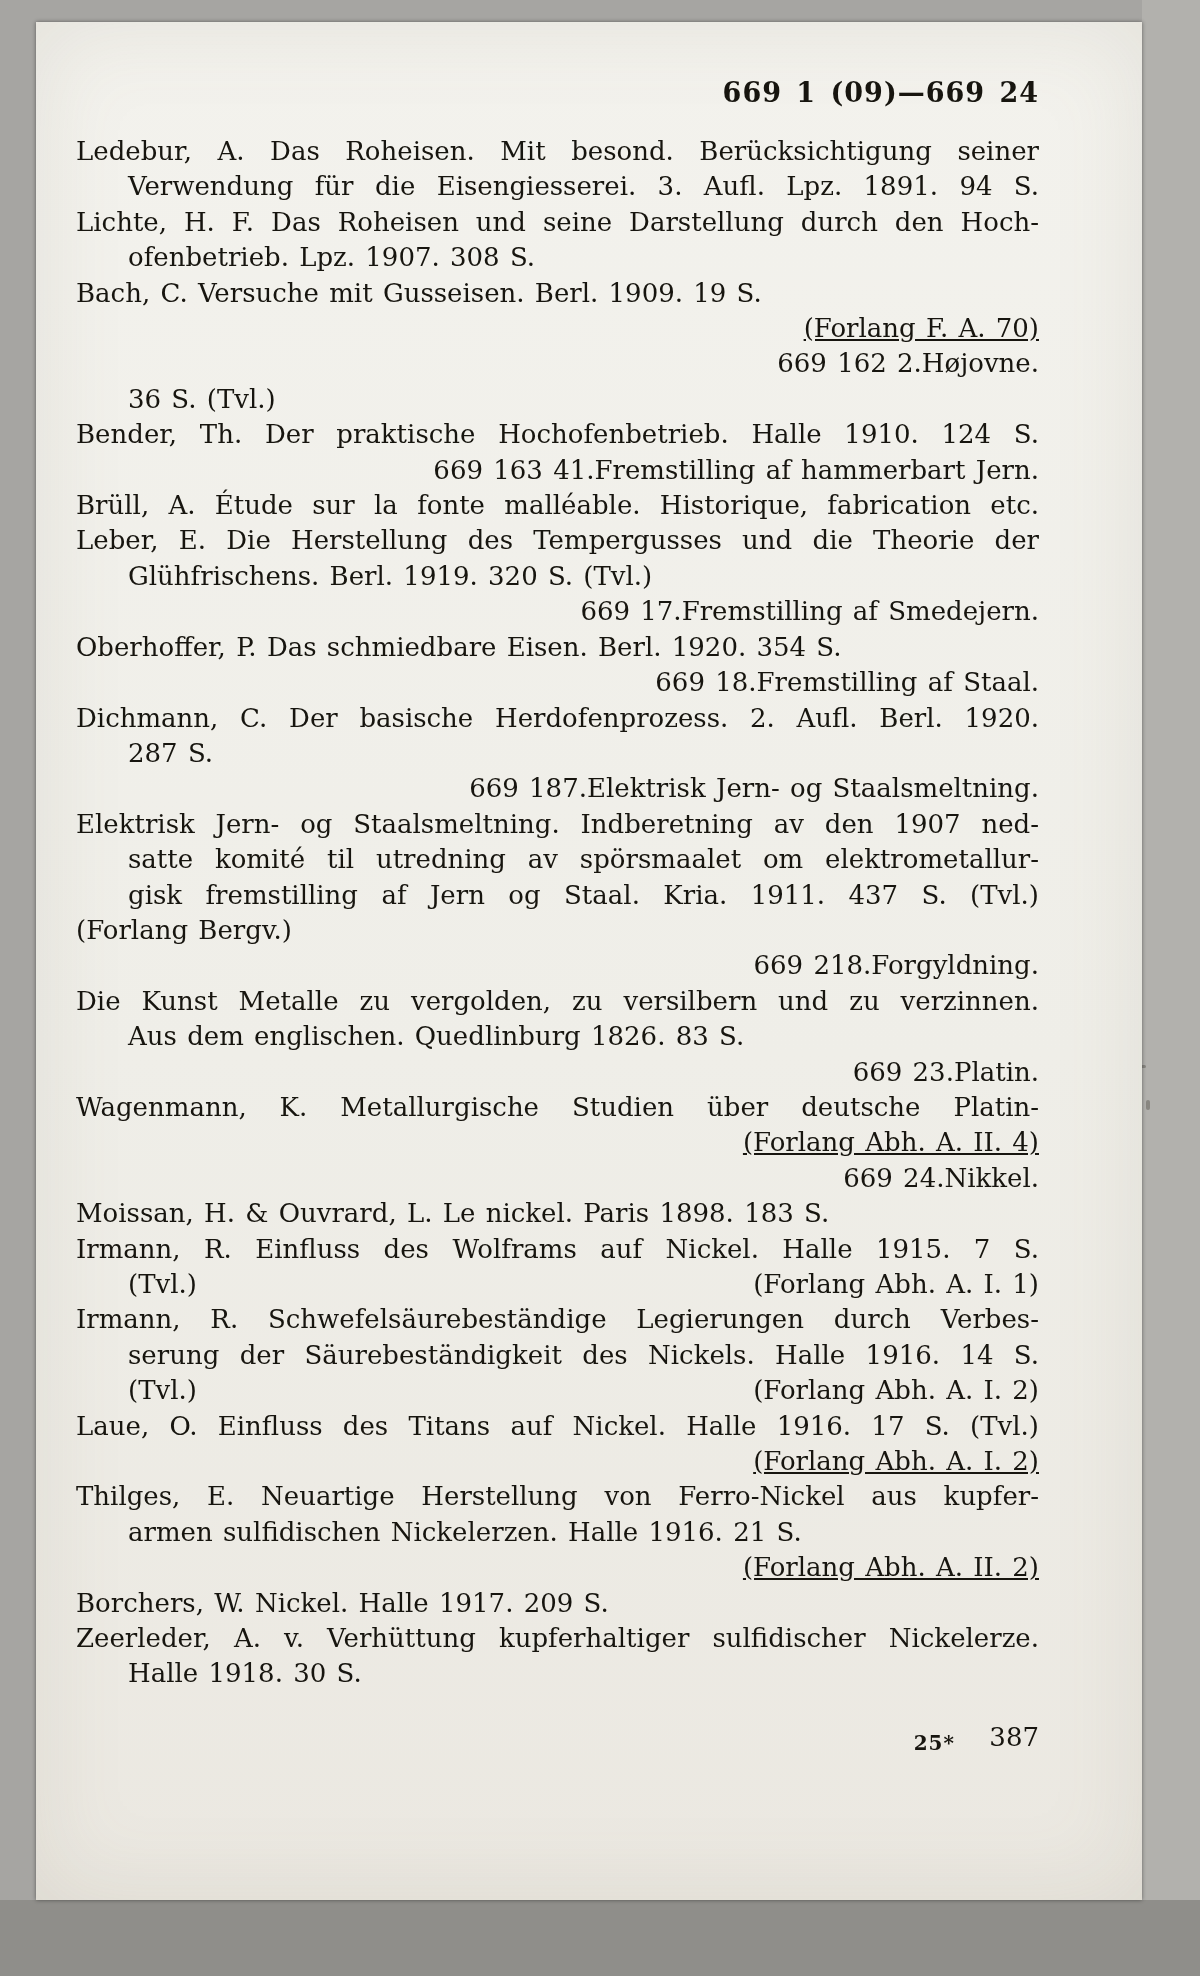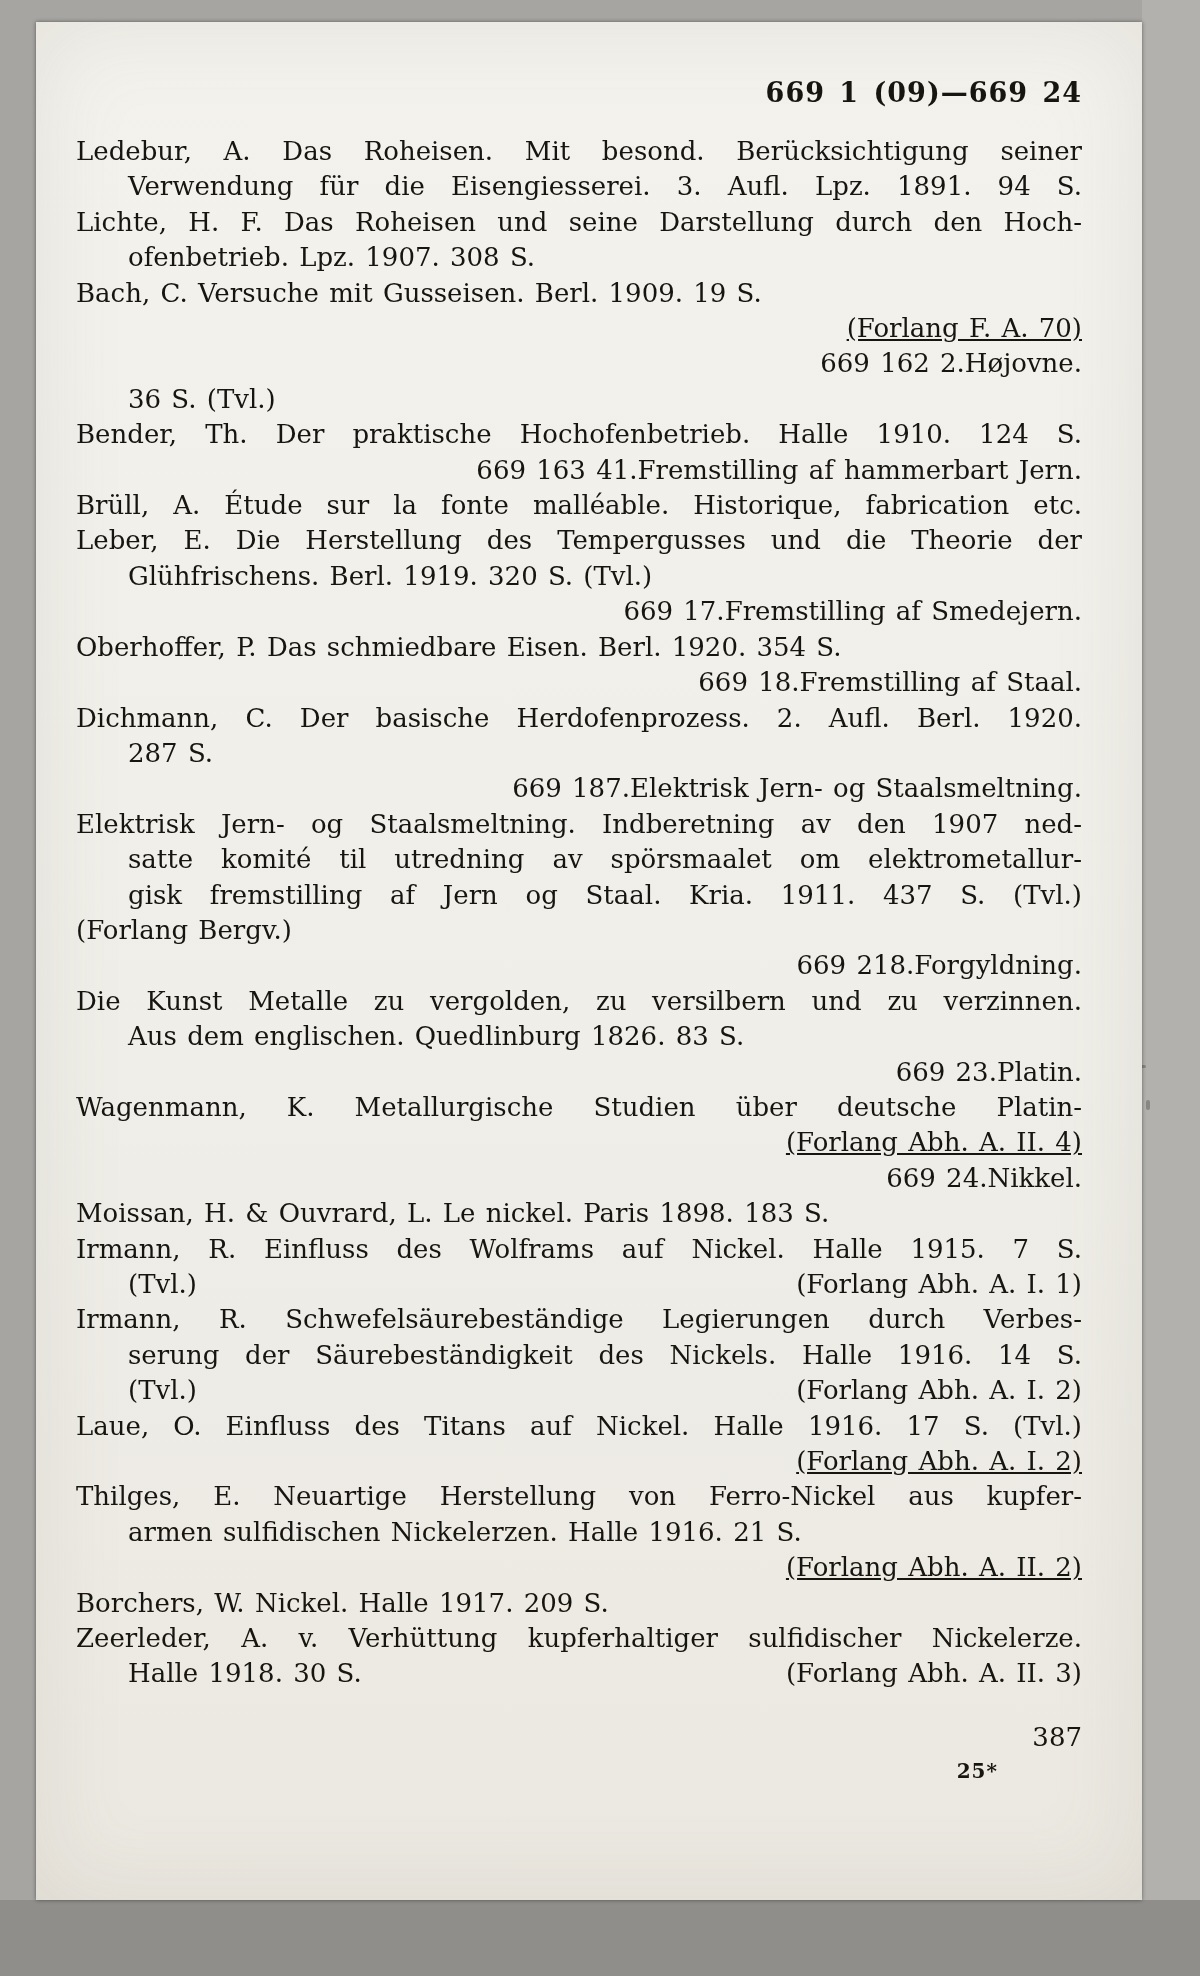--- a/index.html
+++ b/index.html
@@ -8,39 +8,39 @@
     background:#a6a5a2;
     font-family:"DejaVu Serif","Liberation Serif",serif;
     color:#17150f;
   }
   .scan-right{position:absolute;top:0;right:0;bottom:76px;width:58px;background:#b2b1ad;}
   .scan-bottom{position:absolute;left:0;right:0;bottom:0;height:76px;background:#8f8e8a;}
   .page{
     position:absolute;left:36px;top:22px;right:58px;bottom:76px;
     background:linear-gradient(180deg,#f3f2ed 0%,#efeee8 55%,#ebe8e1 100%);
     box-shadow:0 0 4px rgba(0,0,0,.45), inset 0 0 90px rgba(125,116,92,.13);
-    padding:54px 60px 0 40px;box-sizing:border-box;
+    padding:54px 103px 0 40px;box-sizing:border-box;
   }
   .hdr{
     font-weight:bold;text-align:right;font-size:27px;line-height:34px;
     margin-bottom:24px;letter-spacing:1px;word-spacing:4px;
   }
   .lines{}
   .line{
     font-size:26px;line-height:35.4px;
     text-align:justify;text-align-last:left;word-spacing:2px;
   }
   .line.ind{padding-left:52px;}
   .line.j{text-align-last:justify;}
   .line.right{text-align:right;text-align-last:right;text-decoration:underline;}
   .line.section{display:flex;justify-content:flex-end;font-weight:bold;}
   .line.split{display:flex;justify-content:space-between;}
   .b{font-weight:normal;}
   .footer{position:relative;margin-top:28px;font-size:26px;line-height:34px;text-align:right;}
-  .sig{position:absolute;right:84px;top:6px;font-size:20px;font-weight:bold;letter-spacing:1px;margin-top:28px;}
+  .sig{position:absolute;right:84px;top:6px;font-size:20px;font-weight:bold;letter-spacing:1px;}
   .artifact{position:absolute;background:rgba(60,58,50,.35);border-radius:2px;}
   .a1{width:5px;height:3px;right:54px;top:1065px;}
   .a2{width:4px;height:10px;right:50px;top:1100px;}
   .a3{width:18px;height:3px;right:70px;top:200px;opacity:.35;}
 </style>
 </head>
 <body>
 
 <div class="viewport">
   <div class="scan-right"></div>
@@ -123,21 +123,20 @@
         </div>
         <div class="line text j"><span class="b">Laue, O.</span><span> Einfluss des Titans auf Nickel. Halle 1916. 17 S. (Tvl.)</span></div>
         <div class="line right">(Forlang Abh. A. I. 2)</div>
         <div class="line text j"><span class="b">Thilges, E.</span><span> Neuartige Herstellung von Ferro-Nickel aus kupfer-</span></div>
         <div class="line text ind"><span>armen sulfidischen Nickelerzen. Halle 1916. 21 S.</span></div>
         <div class="line right">(Forlang Abh. A. II. 2)</div>
         <div class="line text"><span class="b">Borchers, W.</span><span> Nickel. Halle 1917. 209 S.</span></div>
         <div class="line text j"><span class="b">Zeerleder, A. v.</span><span> Verhüttung kupferhaltiger sulfidischer Nickelerze.</span></div>
         <div class="line split ind">
           <span>Halle 1918. 30 S.</span>
-          <span>(Forlang Abh. A. II. 3)</span>
         </div>
       </div>
 
     <div class="footer">
       <span>387</span>
       <span class="sig">25*</span>
     </div>
   </div>
 </div>
 

